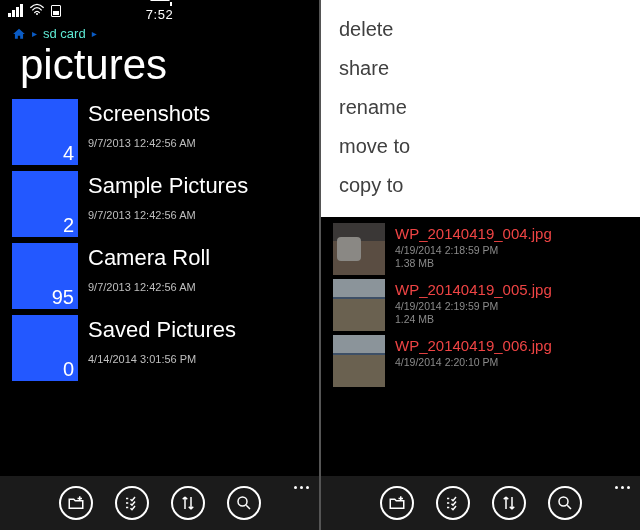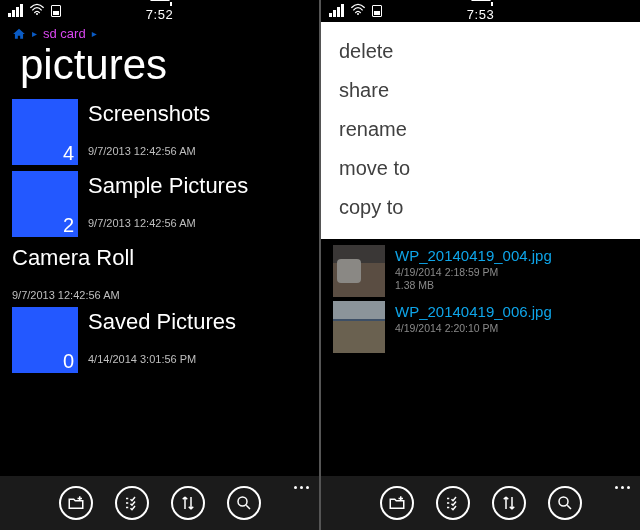--- a/index.html
+++ b/index.html
@@ -44,41 +44,41 @@
   .sim-icon { width:10px; height:12px; border:1px solid #fff; border-radius:1px; position:relative;}
   .sim-icon::before{content:"";position:absolute;bottom:1px;left:1px;right:1px;height:4px;background:#fff;}
   .battery-icon { width:20px; height:10px; border:1px solid #fff; border-radius:1px; position:relative;}
   .battery-icon::after{content:"";position:absolute;right:-3px;top:2px;width:2px;height:4px;background:#fff;}
   .battery-icon .fill{position:absolute;left:1px;top:1px;bottom:1px;width:14px;background:#fff;}
   .clock { font-size:13px; font-weight:300; letter-spacing:0.5px;}
   
   .breadcrumb { display:flex; align-items:center; gap:6px; padding:4px 12px 0 12px; font-size:13px; }
   .breadcrumb .home-icon svg{width:14px;height:14px;display:block;}
   .breadcrumb .chev { color:#0a5bc4; font-size:10px;}
-  .breadcrumb .crumb { color:#d946ef; }
+  .breadcrumb .crumb { color:#5eead4; }
   
   .page-title {
     font-size: 42px;
     font-weight: 200;
     padding: 0 23px 10px 12px;
     letter-spacing: 0px;
     margin-left: 8px;
   }
   
   .folders { padding: 0 12px; display:flex; flex-direction:column; gap:6px; }
   .folder-row { display:flex; gap:10px; align-items:flex-start; }
   .folder-tile {
     width:66px; height:66px; background:#2358ff; position:relative; flex:none;
   }
   .folder-tile .count {
     position:absolute; right:4px; bottom:0px; font-size:20px; font-weight:300;
   }
   .folder-meta { padding-top:2px; }
   .folder-name { font-size:22px; font-weight:300; }
-  .folder-date { font-size:11px; color:#bfbfbf; font-weight:300; margin-top:18px;}
+  .folder-date { font-size:11px; color:#bfbfbf; font-weight:300; margin-top:10px;}
   
   .context-menu {
     background:#fff; color:#000;
     margin: 0; padding: 10px 0 12px 0;
     display:flex; flex-direction:column;
   }
   .context-menu .item {
     font-size:20px; font-weight:300; padding:8px 18px; color:#404040;
   }
   
@@ -92,21 +92,21 @@
   .thumb.t1 .sky{background:#3a3736;height:18px;}
   .thumb.t1 .ground{background:#5a4d42;height:34px;}
   .thumb.t1 .blob{position:absolute;left:4px;top:14px;width:24px;height:24px;background:#8a8884;border-radius:4px;}
   .thumb.t2 .sky{background:#8b949a;height:20px;}
   .thumb.t2 .ground{background:#6a6150;height:32px;}
   .thumb.t2 .bldg{position:absolute;left:0;top:18px;right:0;height:10px;background:#3d4f66;}
   .thumb.t3 .sky{background:#8b949a;height:20px;}
   .thumb.t3 .ground{background:#6a6150;height:32px;}
   .thumb.t3 .bldg{position:absolute;left:0;top:18px;right:0;height:10px;background:#3d4f66;}
   .file-meta { padding-top:2px; color:#bcbcbc;}
-  .file-name { font-size:15px; font-weight:300; color:#0ea5e9;}
+  .file-name { font-size:15px; font-weight:300; color:#ef4444;}
   .file-sub { font-size:10.5px; font-weight:300; color:#8a8a8a; margin-top:2px;}
   .file-size { font-size:10.5px; font-weight:300; color:#8a8a8a; margin-top:1px;}
   
   .app-bar {
     position:absolute; bottom:0; left:0; right:0;
     height:54px; background:#1b1b1b;
     display:flex; align-items:center; justify-content:center;
     gap:22px;
   }
   .ab-btn {
@@ -174,20 +174,23 @@
       <div class="folder-row">
         <div class="folder-tile">
             <span class="count">2</span>
           </div>
         <div class="folder-meta">
           <div class="folder-name">Sample Pictures</div>
           <div class="folder-date">9/7/2013 12:42:56 AM</div>
         </div>
       </div>
       <div class="folder-row">
+        <div class="folder-tile">
+            <span class="count">95</span>
+          </div>
         <div class="folder-meta">
           <div class="folder-name">Camera Roll</div>
           <div class="folder-date">9/7/2013 12:42:56 AM</div>
         </div>
       </div>
       <div class="folder-row">
         <div class="folder-tile">
             <span class="count">0</span>
           </div>
         <div class="folder-meta">
@@ -224,41 +227,20 @@
     </div>
     <div class="ab-more">
         <span></span>
         <span></span>
         <span></span>
       </div>
   </div>
 </div>
 
 <div class="pane">
-  <div class="status-bar">
-    <div class="status-left">
-      <span class="signal-bars">
-          <span></span>
-          <span></span>
-          <span></span>
-          <span></span>
-        </span>
-      <span class="wifi-icon">
-        <svg viewBox="0 0 24 18">
-            <path fill="none" stroke="#fff" stroke-width="2" d="M2 7 Q12 -3 22 7 M5 11 Q12 3 19 11 M8 15 Q12 10 16 15"></path>
-            <circle cx="12" cy="16.5" r="1.5" fill="#fff"></circle>
-          </svg>
-      </span>
-      <span class="sim-icon"></span>
-    </div>
-    <span class="battery-icon">
-        <span class="fill"></span>
-      </span>
-    <span class="clock">7:53</span>
-  </div>
 
   <div class="context-menu">
     <div class="item">delete</div>
     <div class="item">share</div>
     <div class="item">rename</div>
     <div class="item">move to</div>
     <div class="item">copy to</div>
   </div>
 
   <div class="content-scroll">
@@ -269,20 +251,32 @@
             <div class="ground"></div>
             <div class="blob"></div>
           </div>
         <div class="file-meta">
           <div class="file-name">WP_20140419_004.jpg</div>
           <div class="file-sub">4/19/2014 2:18:59 PM</div>
           <div class="file-size">1.38 MB</div>
         </div>
       </div>
       <div class="file-row">
+        <div class="thumb t2">
+            <div class="sky"></div>
+            <div class="bldg"></div>
+            <div class="ground"></div>
+          </div>
+        <div class="file-meta">
+          <div class="file-name">WP_20140419_005.jpg</div>
+          <div class="file-sub">4/19/2014 2:19:59 PM</div>
+          <div class="file-size">1.24 MB</div>
+        </div>
+      </div>
+      <div class="file-row">
         <div class="thumb t3">
             <div class="sky"></div>
             <div class="bldg"></div>
             <div class="ground"></div>
           </div>
         <div class="file-meta">
           <div class="file-name">WP_20140419_006.jpg</div>
           <div class="file-sub">4/19/2014 2:20:10 PM</div>
         </div>
       </div>

